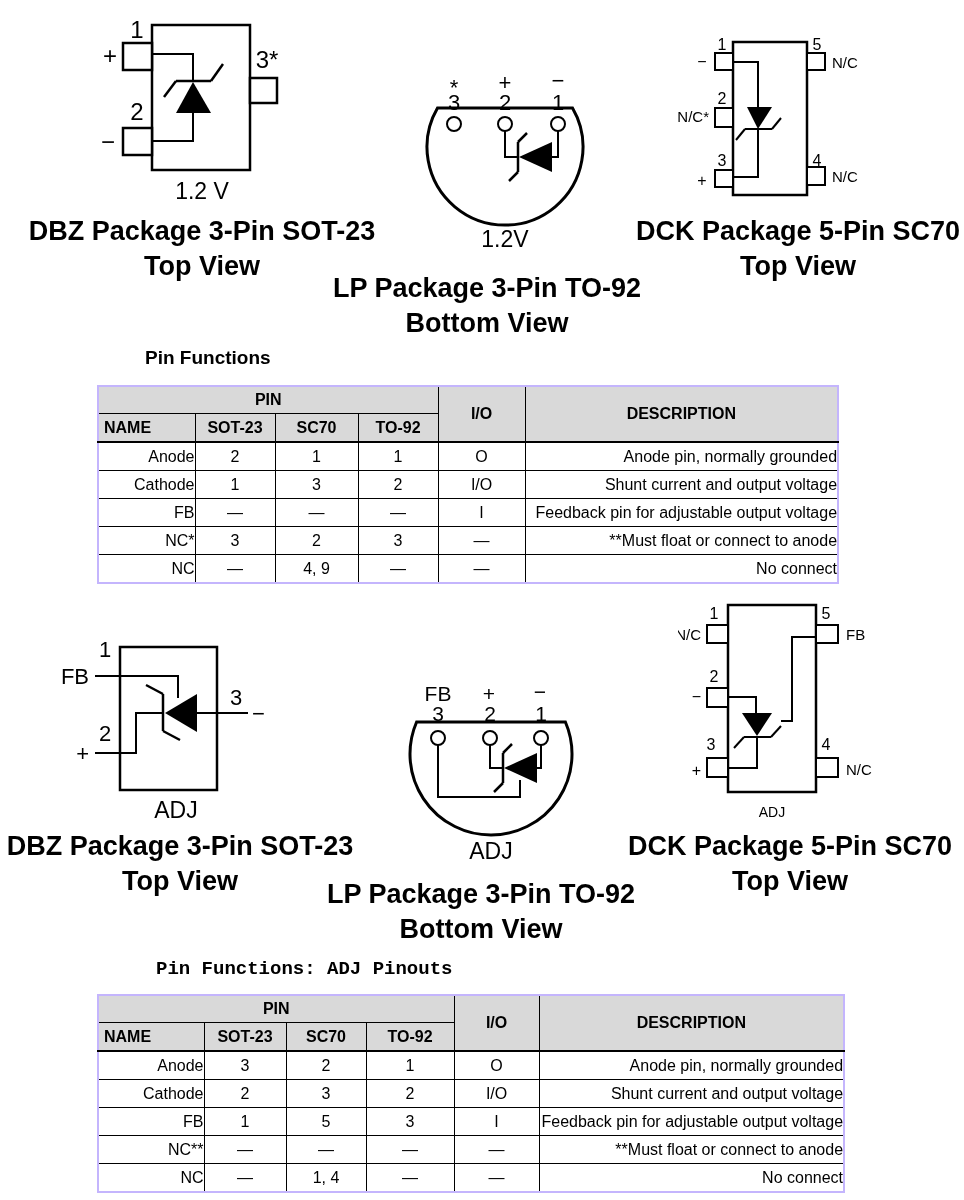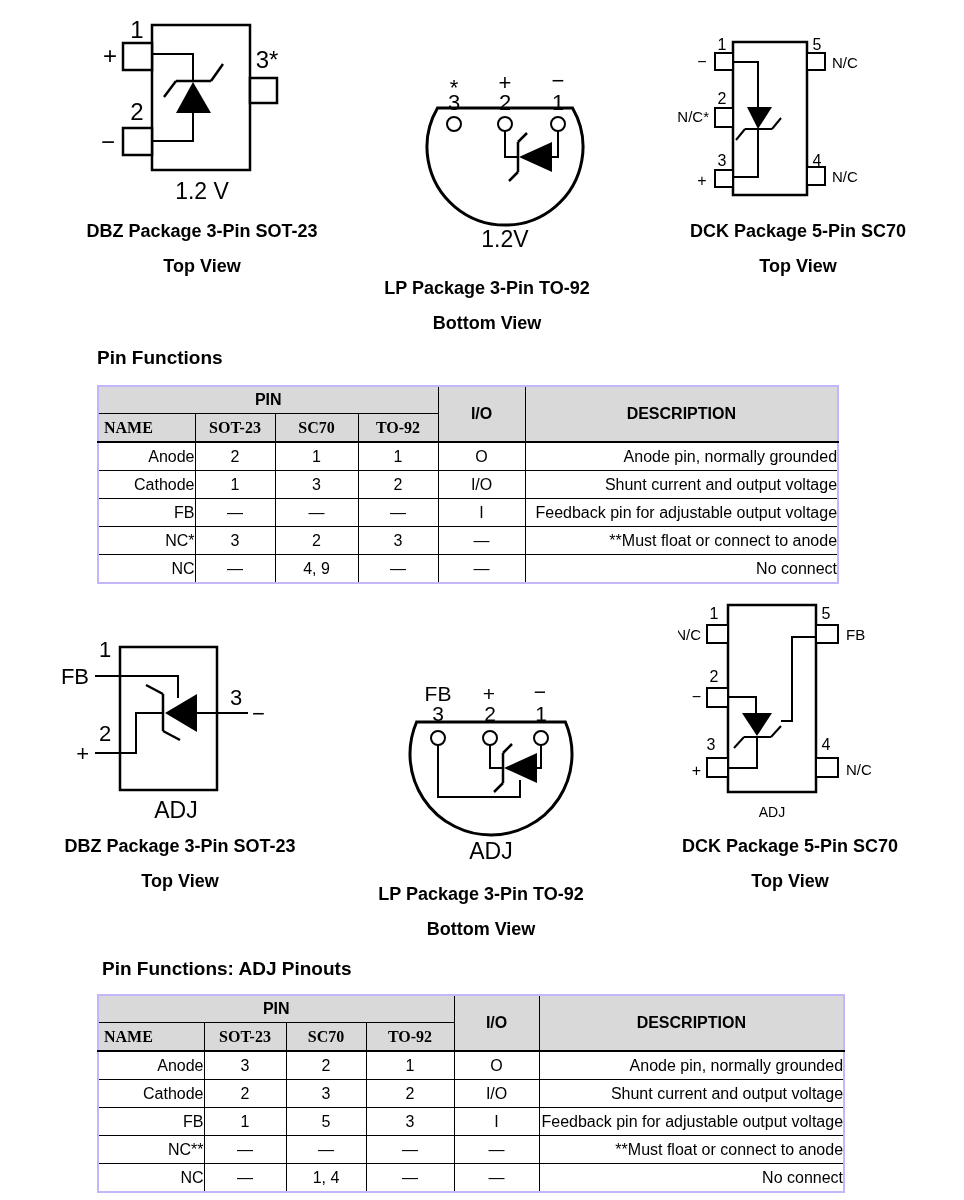--- a/index.html
+++ b/index.html
@@ -1,25 +1,25 @@
 <!DOCTYPE html>
 <html><head>
 <meta charset="utf-8">
 <style>
   html,body{margin:0;padding:0;background:#ffffff;}
   body{width:964px;height:1200px;position:relative;font-family:"Liberation Sans",sans-serif;color:#000;}
   .abs{position:absolute;}
   svg text{font-family:"Liberation Sans",sans-serif;fill:#000;}
-  .diag-title{position:absolute;text-align:center;font-weight:bold;font-size:18px;line-height:35px;white-space:nowrap;}
-  .tbl-heading{position:absolute;font-weight:bold;font-size:19px;}
+  .diag-title{position:absolute;text-align:center;font-weight:bold;font-size:27px;line-height:35px;white-space:nowrap;}
+  .tbl-heading{position:absolute;font-weight:bold;font-size:19px;margin-left:48px;}
   table.pinfn{position:absolute;border-collapse:collapse;table-layout:fixed;border:2px solid #c4b5fd;}
   table.pinfn td, table.pinfn th{border:1px solid #000;font-size:16px;padding:0;overflow:hidden;white-space:nowrap;}
   table.pinfn th{background:#d9d9d9;font-weight:bold;text-align:center;}
   table.pinfn th.name-h{text-align:left;padding-left:5px;}
-  table.pinfn .hdr2 th{border-bottom:2px solid #000;font-family:Liberation Serif, serif;}
+  table.pinfn .hdr2 th{border-bottom:2px solid #000;}
   table.pinfn th.span2{border-bottom:2px solid #000;}
   table.pinfn td{height:27px;}
   table.pinfn tr.hdr1 th{height:26px;}
   table.pinfn tr.hdr2 th{height:27px;}
   td.c{text-align:center;}
   td.l{text-align:right;padding-left:5px;}
 </style>
 </head>
 <body>
 
@@ -281,21 +281,21 @@
     <text x="826" y="750" text-anchor="middle">4</text>
     <text x="846" y="775" text-anchor="start" font-size="15">N/C</text>
     <text x="772" y="817" text-anchor="middle" font-size="14">ADJ</text>
   </g>
 </svg>
 <div class="diag-title" style="left:620px;top:829px;width:340px;">
   <div>DCK Package 5-Pin SC70</div>
   <div>Top View</div>
 </div>
 
-<div class="tbl-heading" style="left:102px;top:958px;">Pin Functions: ADJ Pinouts</div>
+<div class="tbl-heading" style="left:108px;top:958px;font-family:Liberation Mono, monospace;">Pin Functions: ADJ Pinouts</div>
 <table class="pinfn" style="left:97px;top:994px;width:746px;">
   <colgroup>
       <col style="width:106px">
       <col style="width:82px">
       <col style="width:80px">
       <col style="width:88px">
       <col style="width:85px">
       <col style="width:305px">
     </colgroup>
   <tbody>

